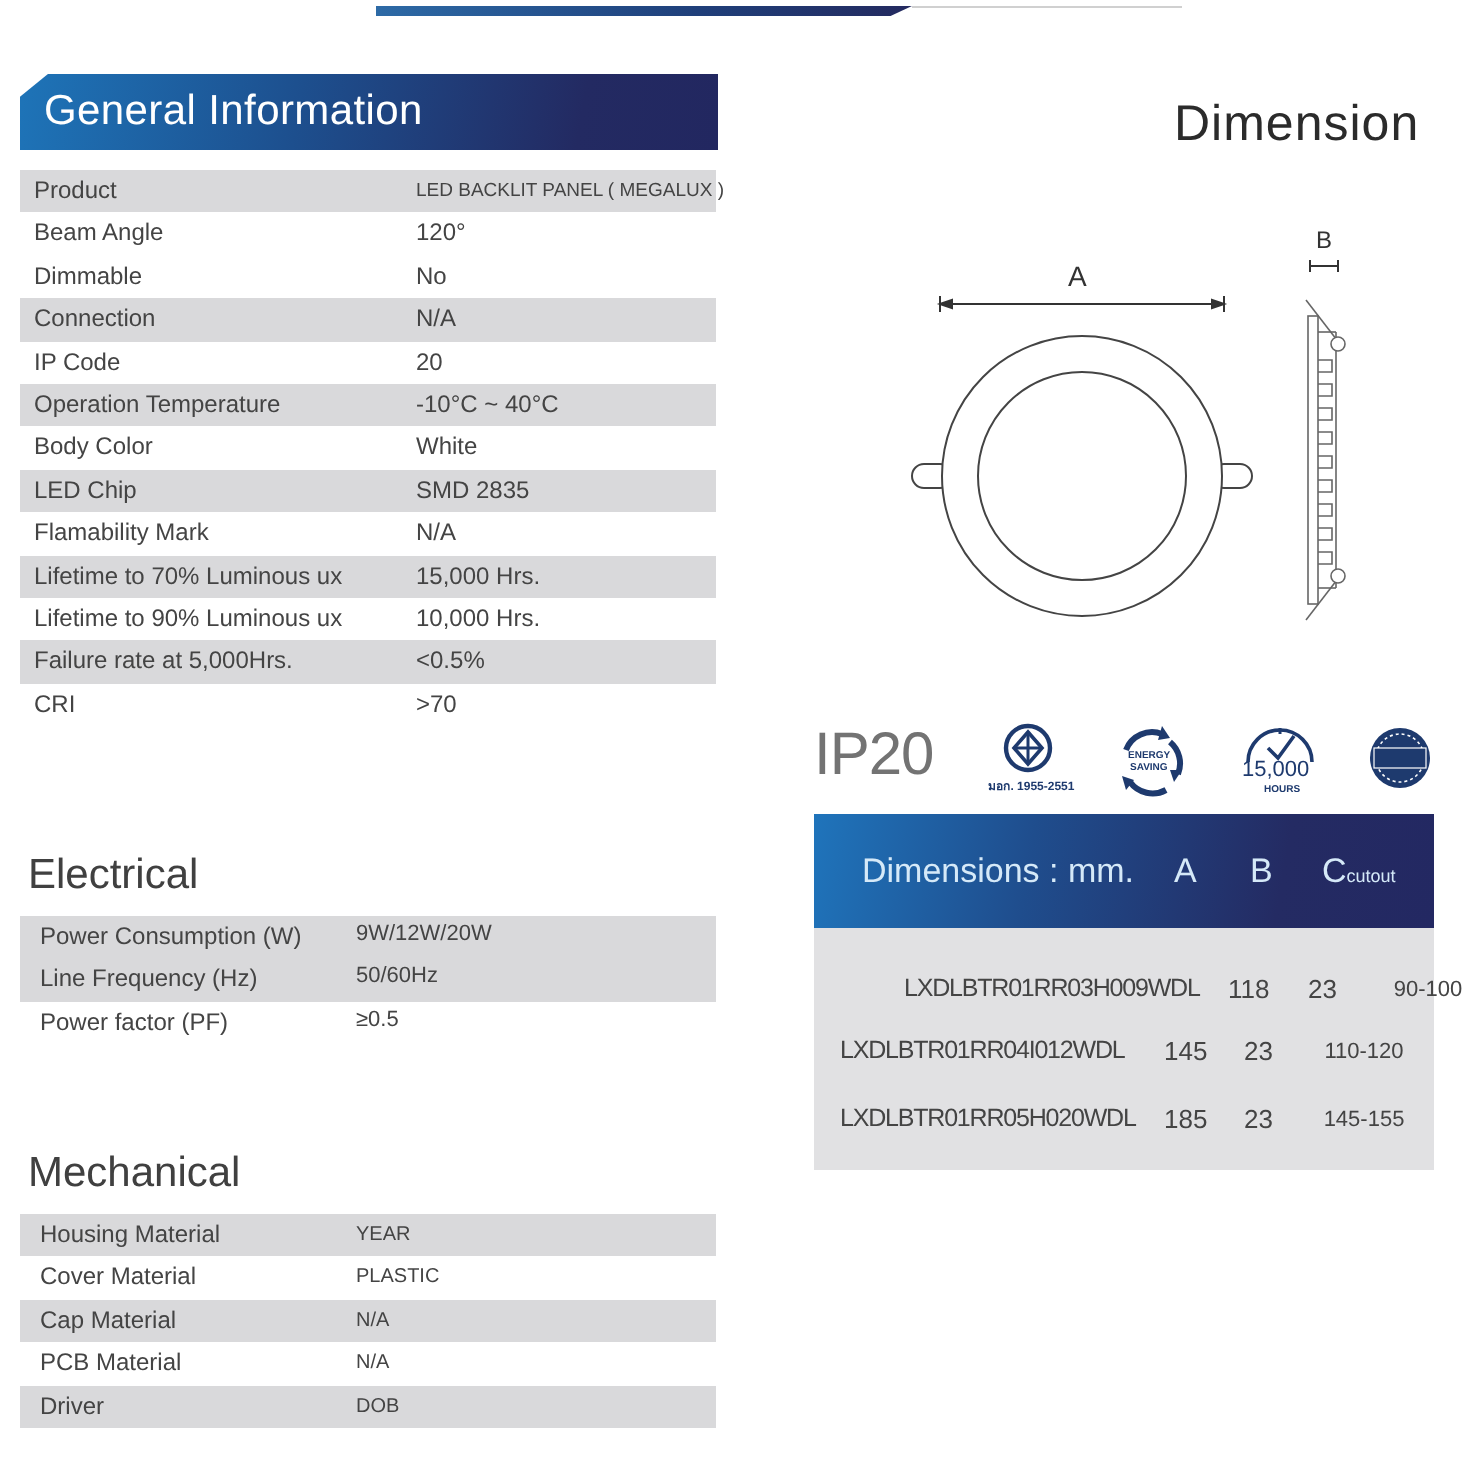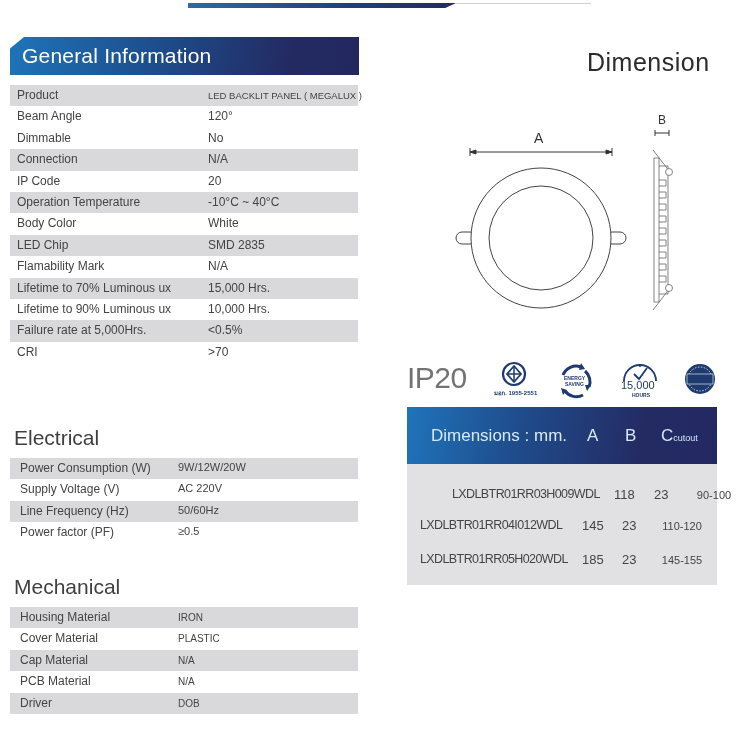--- a/index.html
+++ b/index.html
@@ -111,39 +111,35 @@
       <span class="val">&gt;70</span>
     </div>
 </div>
 
 <div class="section-title" style="top:426px;">Electrical</div>
 <div class="spec-table elec" style="top:458px;">
   <div class="spec-row grey">
       <span class="lbl">Power Consumption (W)</span>
       <span class="val">9W/12W/20W</span>
     </div>
-  <div class="spec-row">
-      <span class="lbl">Supply Voltage (V)</span>
-      <span class="val">AC 220V</span>
-    </div>
   <div class="spec-row grey">
       <span class="lbl">Line Frequency (Hz)</span>
       <span class="val">50/60Hz</span>
     </div>
   <div class="spec-row">
       <span class="lbl">Power factor (PF)</span>
       <span class="val">≥0.5</span>
     </div>
 </div>
 
 <div class="section-title" style="top:575px;">Mechanical</div>
 <div class="spec-table mech" style="top:607px;">
   <div class="spec-row grey">
       <span class="lbl">Housing Material</span>
-      <span class="val">IRON</span>
+      <span class="val">YEAR</span>
     </div>
   <div class="spec-row">
       <span class="lbl">Cover Material</span>
       <span class="val">PLASTIC</span>
     </div>
   <div class="spec-row grey">
       <span class="lbl">Cap Material</span>
       <span class="val">N/A</span>
     </div>
   <div class="spec-row">

